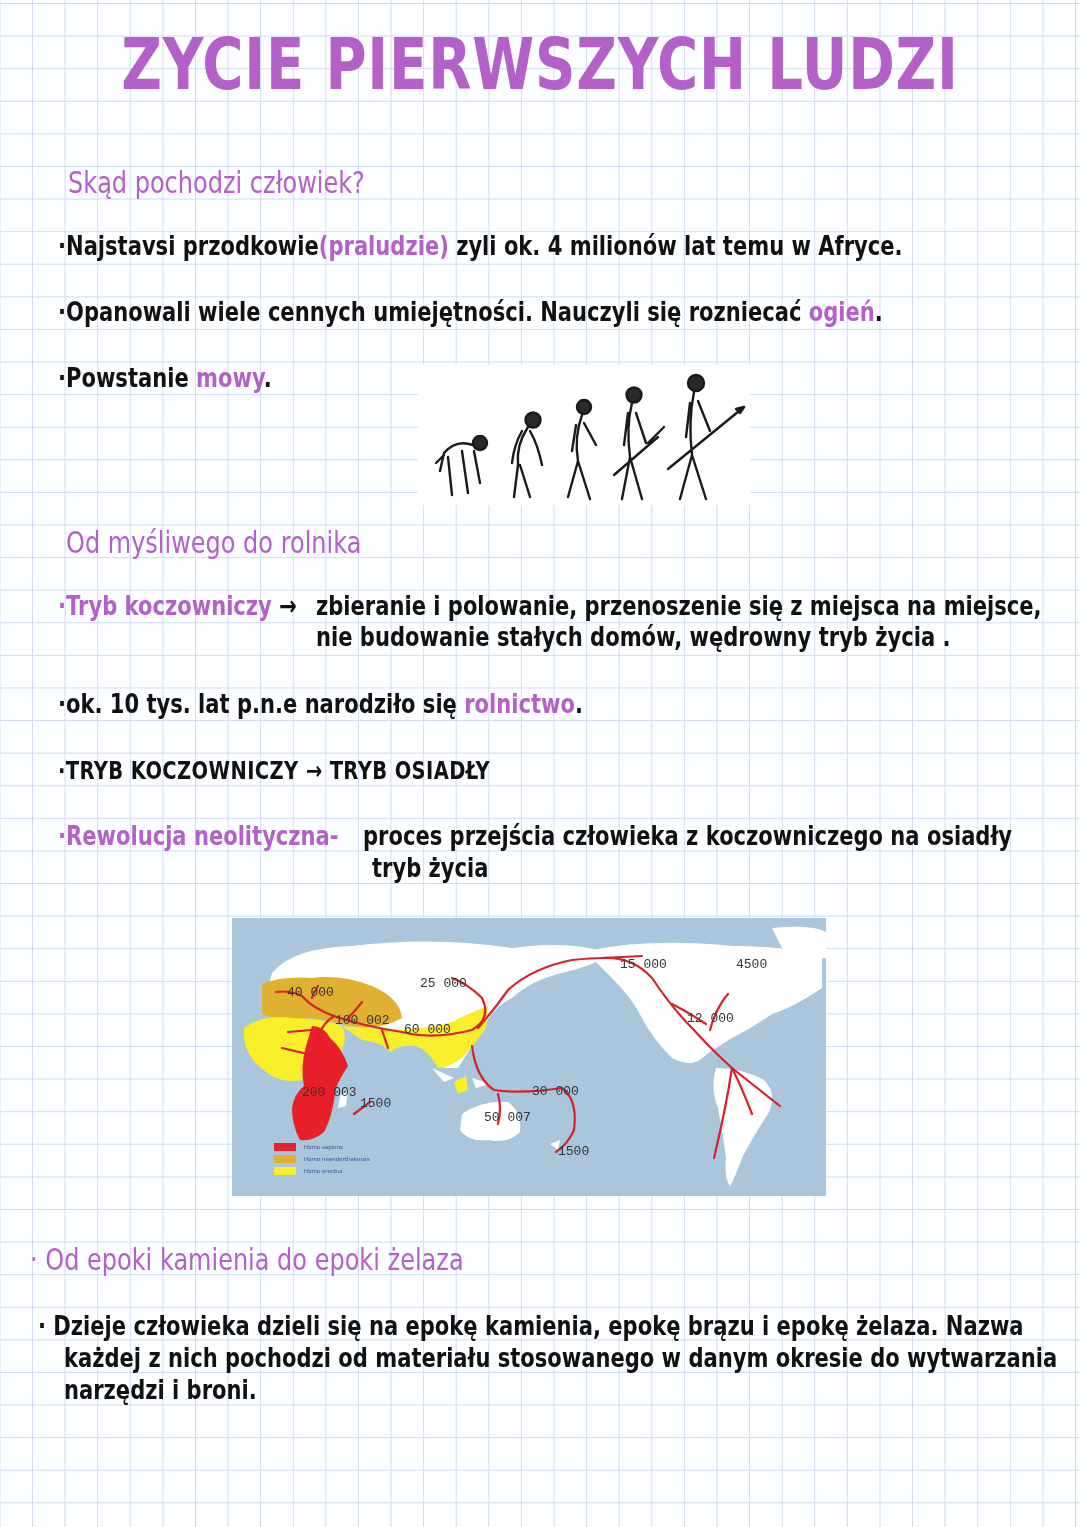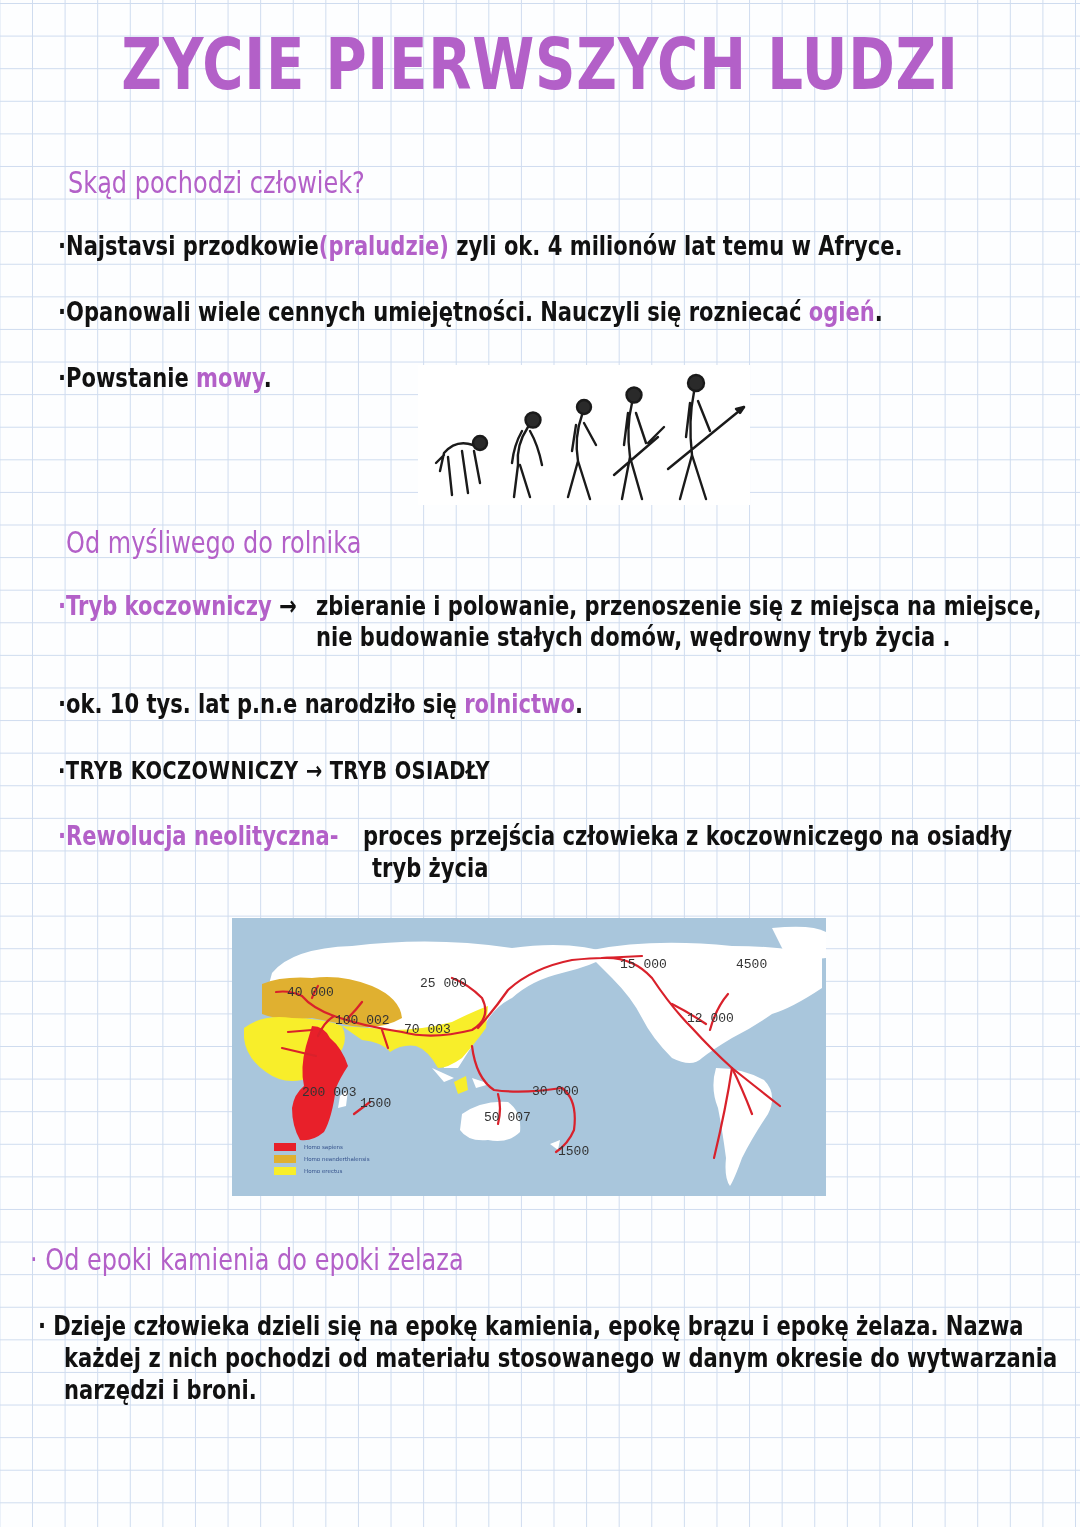--- a/index.html
+++ b/index.html
@@ -151,21 +151,21 @@
       <path d="M500 150 Q494 190 482 240"></path>
       <path d="M500 150 Q520 166 548 188"></path>
       <path d="M240 128 Q244 160 262 172 Q290 176 330 170 Q346 182 342 212 Q336 226 324 234"></path>
       <path d="M266 176 Q270 190 266 206"></path>
       <path d="M138 184 L122 196"></path>
     </g>
   </svg>
   <div class="map-label" style="left:55px; top:67px;text-align:right;">40 000</div>
   <div class="map-label" style="left:172px; top:58px;margin-left:16px;">25 000</div>
   <div class="map-label" style="left:103px; top:95px;">100 002</div>
-  <div class="map-label" style="left:172px; top:104px;">70 003</div>
+  <div class="map-label" style="left:172px; top:104px;">60 000</div>
   <div class="map-label" style="left:388px; top:39px;">15 000</div>
   <div class="map-label" style="left:504px; top:39px;">4500</div>
   <div class="map-label" style="left:455px; top:93px;">12 000</div>
   <div class="map-label" style="left:70px; top:167px;">200 003</div>
   <div class="map-label" style="left:128px; top:178px;">1500</div>
   <div class="map-label" style="left:300px; top:166px;text-align:center;">30 000</div>
   <div class="map-label" style="left:252px; top:192px;">50 007</div>
   <div class="map-label" style="left:326px; top:226px;">1500</div>
 
   <div class="legend">

